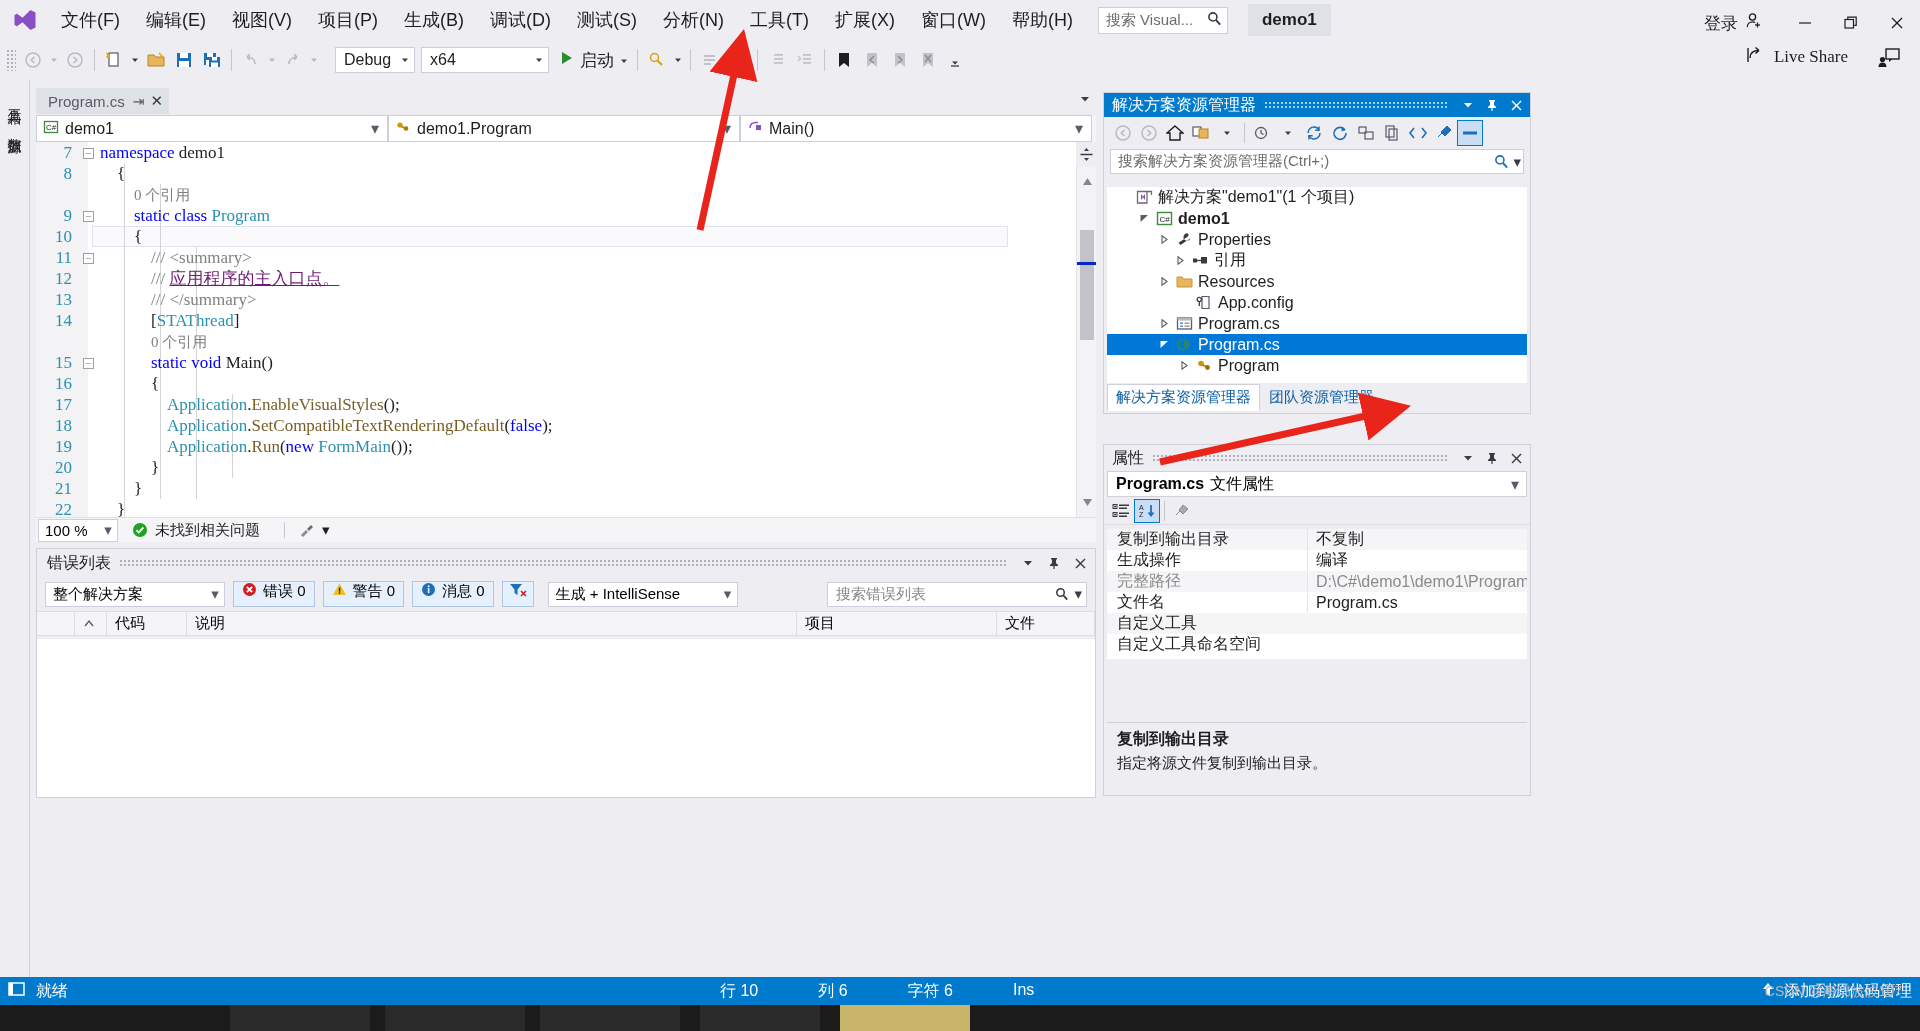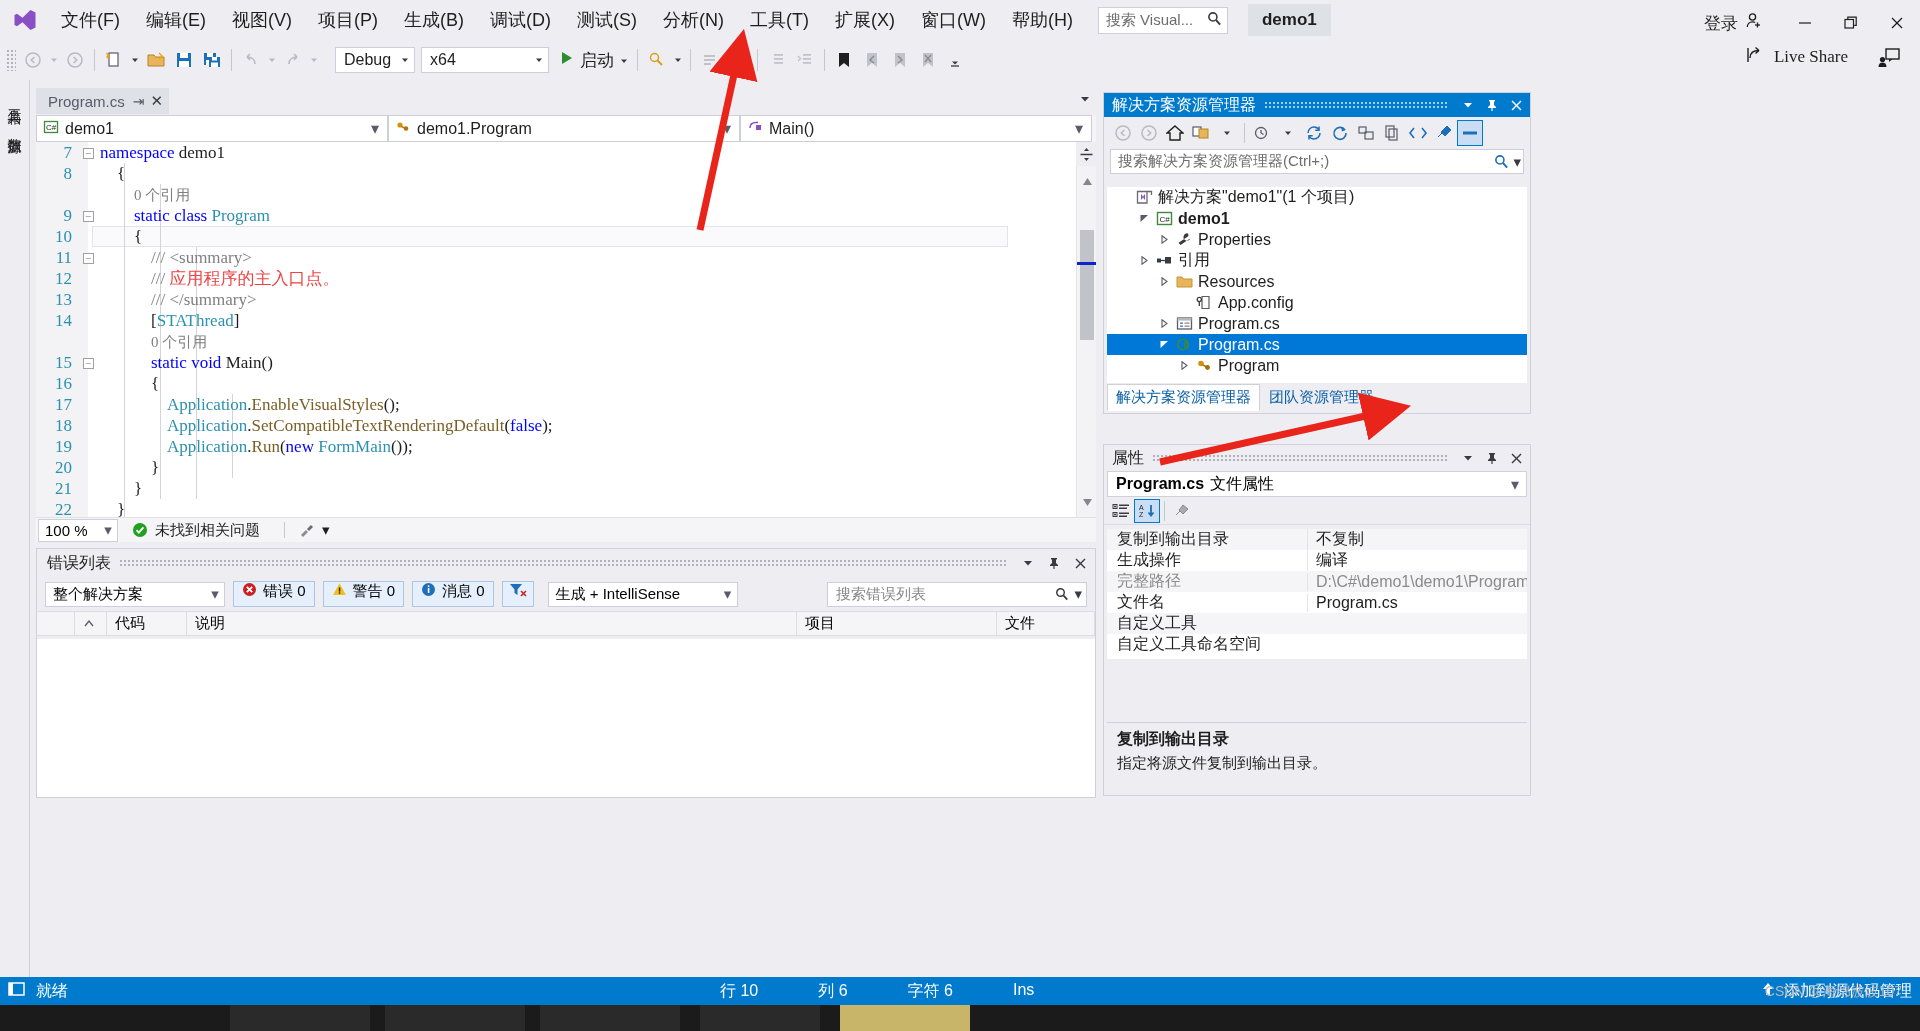--- a/index.html
+++ b/index.html
@@ -116,21 +116,21 @@
     font-family:"Liberation Serif","DejaVu Serif", serif;
     font-size:17px;
   }
   .cl { height:21px; line-height:21px; display:flex; white-space:pre; }
   .ln { width:44px; text-align:right; color:#2b91af; padding-right:8px;
         font-family:"Liberation Serif", serif; font-size:17px; }
   .fold { width:16px; text-align:center; color:#7a7a7a; font-size:13px; line-height:21px;}
   .ctext { padding-left:4px; }
   .k    { color:#0000ff; }
   .ty   { color:#2b91af; }
-  .cmt  { color:#ef4444; }
+  .cmt  { color:#701a75;text-decoration:underline; }
   .cmtg { color:#808080; }
   .hint { color:#808080; font-size:15px; }
   .pun  { color:#1e1e1e; }
   .fn   { color:#795e26; }
   .curline {
     position:absolute; left:56px; top:84px; width:916px; height:21px;
     border:1px solid #e3e3ee; background:#fafafd;
   }
   
   .iguide { position:absolute; width:1px; background:#d4d4d4; }
@@ -910,21 +910,21 @@
           <span class="exp"><svg width="9" height="9" viewBox="0 0 9 9">
               <path d="M2 0.8 L7 4.5 L2 8.2 Z" fill="none" stroke="currentColor" stroke-width="1.1"></path>
             </svg></span>
           <span class="tic">
             <svg width="17" height="15" viewBox="0 0 17 15">
               <path d="M12 1.5 A3.6 3.6 0 1 0 14.5 6.2 L4.5 13 L2.5 10.8 L12.3 4.2 A3.6 3.6 0 0 0 12 1.5 Z" fill="#3a3a42"></path>
             </svg>
           </span>
           <span class="tlbl">Properties</span>
         </div>
-        <div class="tr" style="padding-left: 28px;">
+        <div class="tr" style="padding-left: 64px;">
           <span class="exp"><svg width="9" height="9" viewBox="0 0 9 9">
               <path d="M2 0.8 L7 4.5 L2 8.2 Z" fill="none" stroke="currentColor" stroke-width="1.1"></path>
             </svg></span>
           <span class="tic">
             <svg width="17" height="15" viewBox="0 0 17 15">
               <rect x="1" y="5.5" width="4" height="4" fill="#3a3a42"></rect>
               <rect x="9" y="4" width="6" height="6.5" fill="#3a3a42"></rect>
               <line x1="5" y1="7.5" x2="9" y2="7.5" stroke="#3a3a42" stroke-width="1.3"></line>
             </svg>
           </span>

